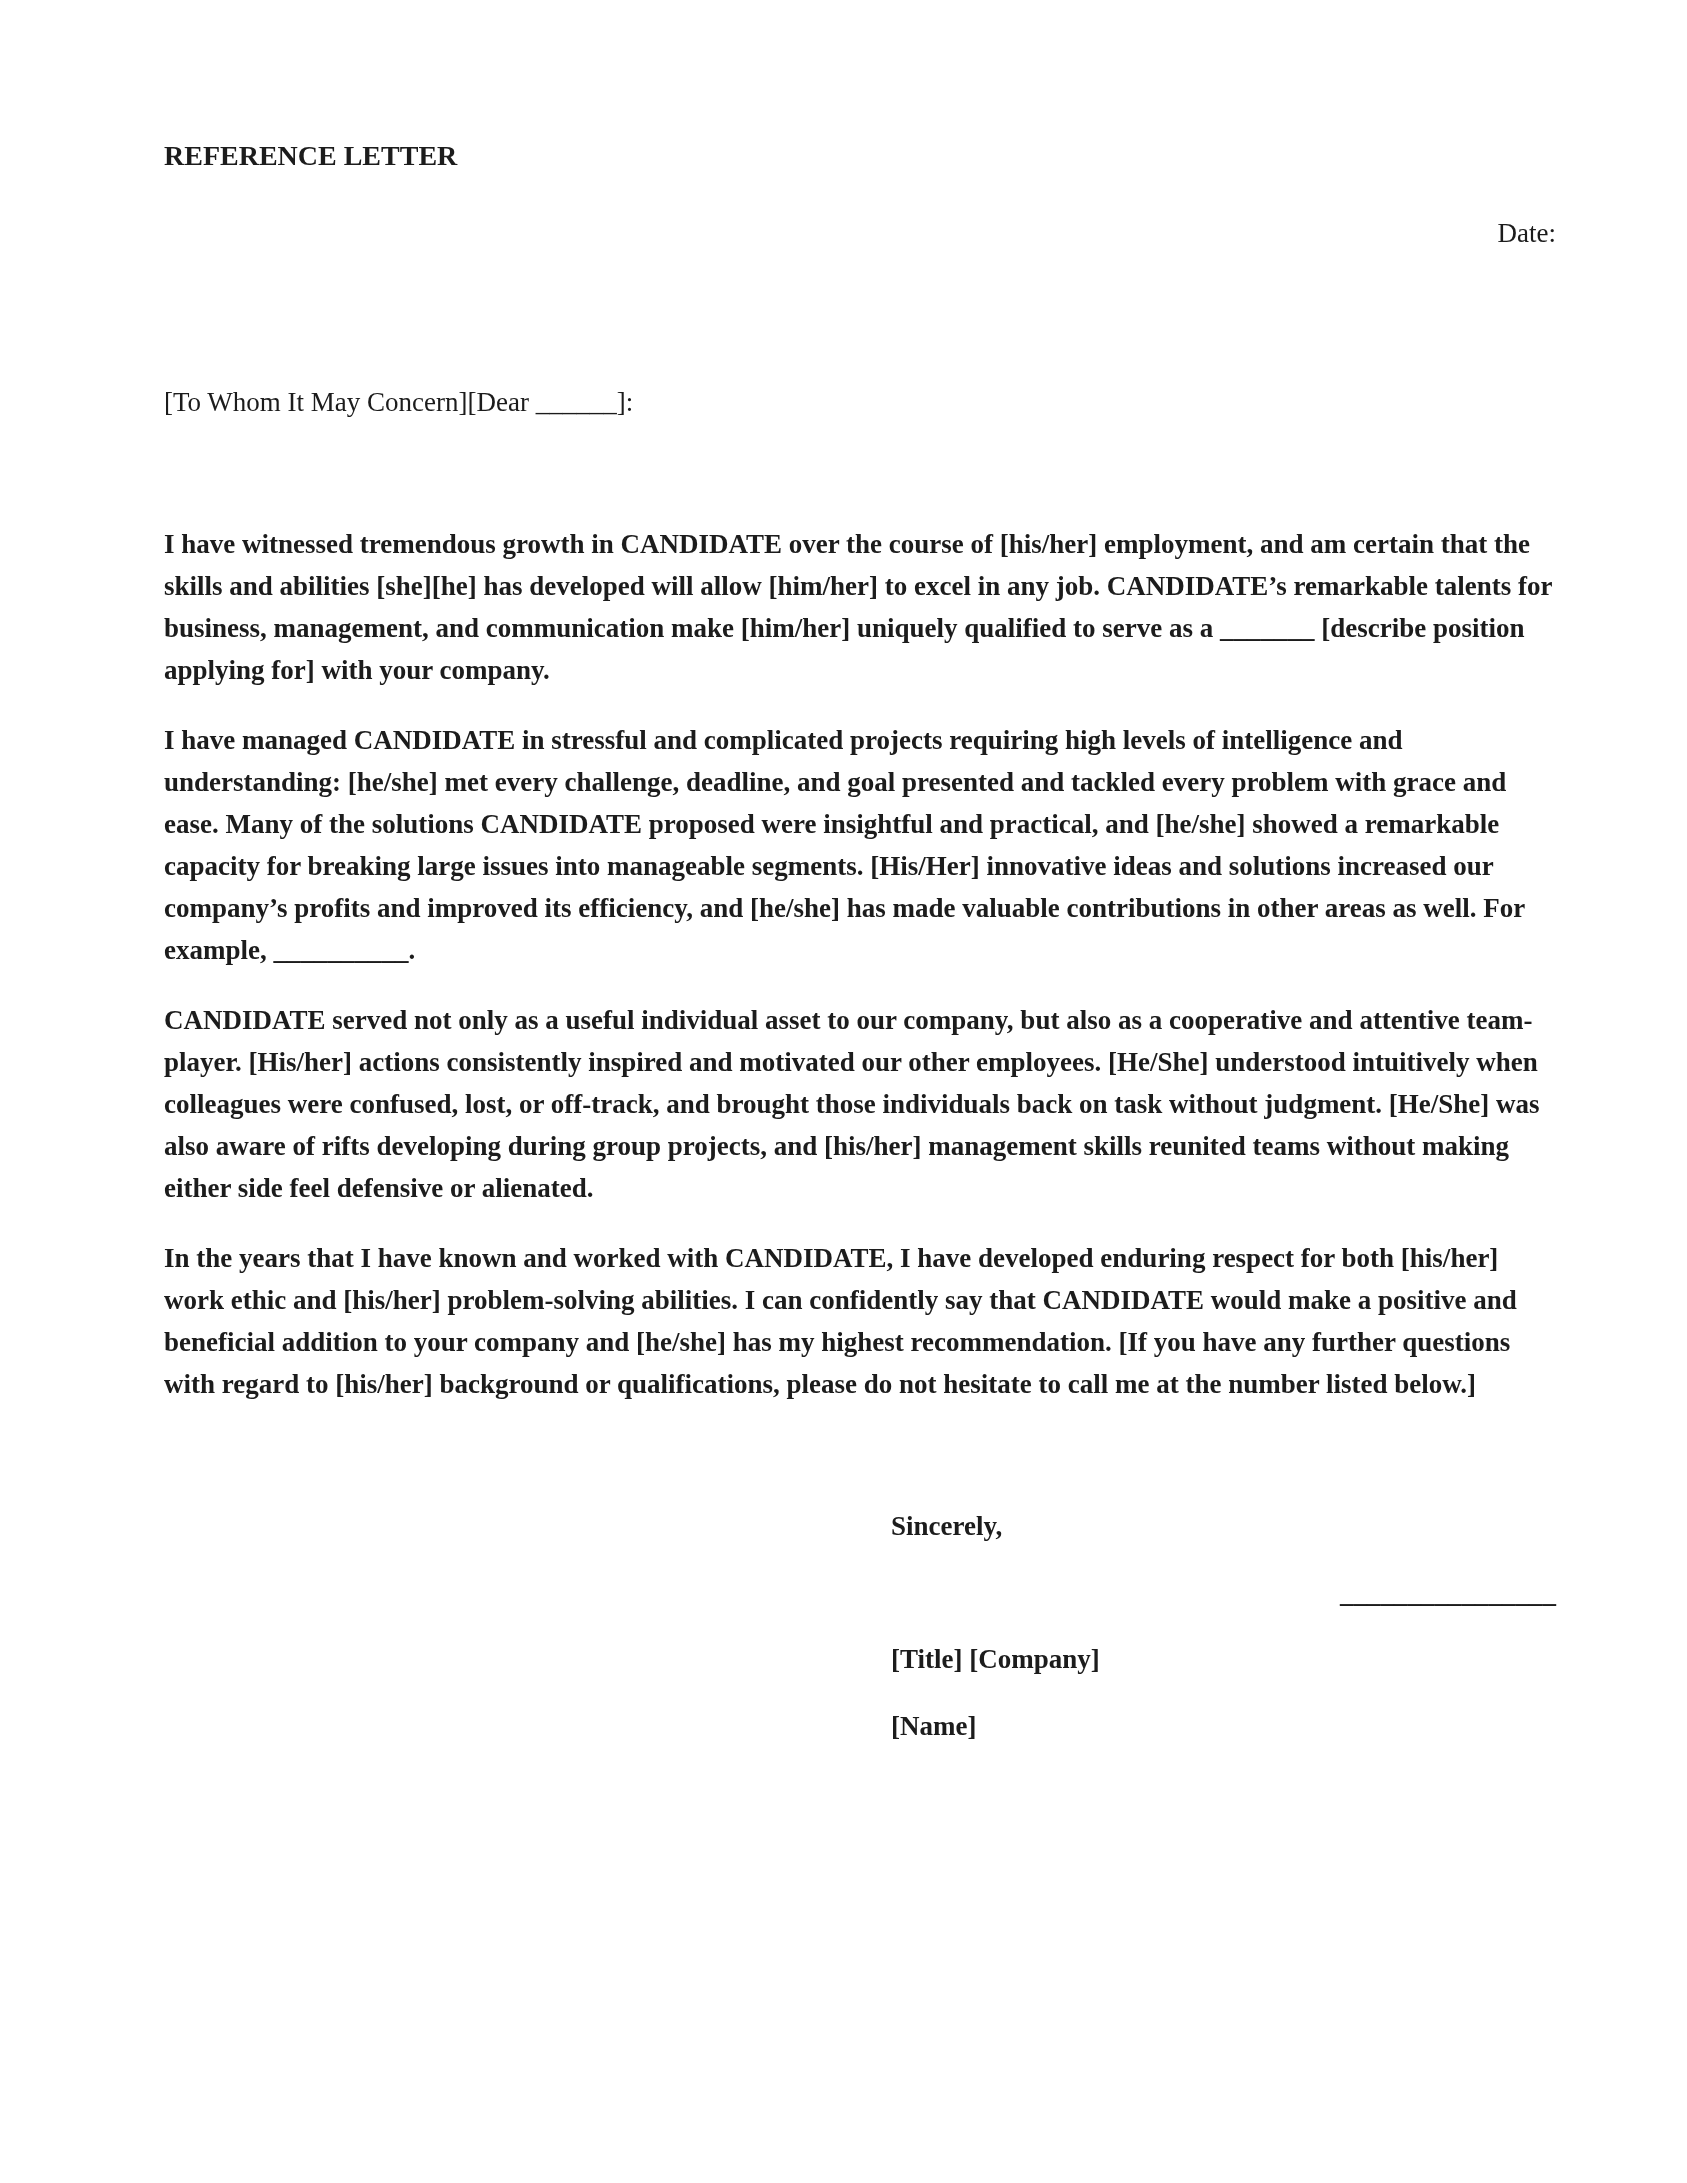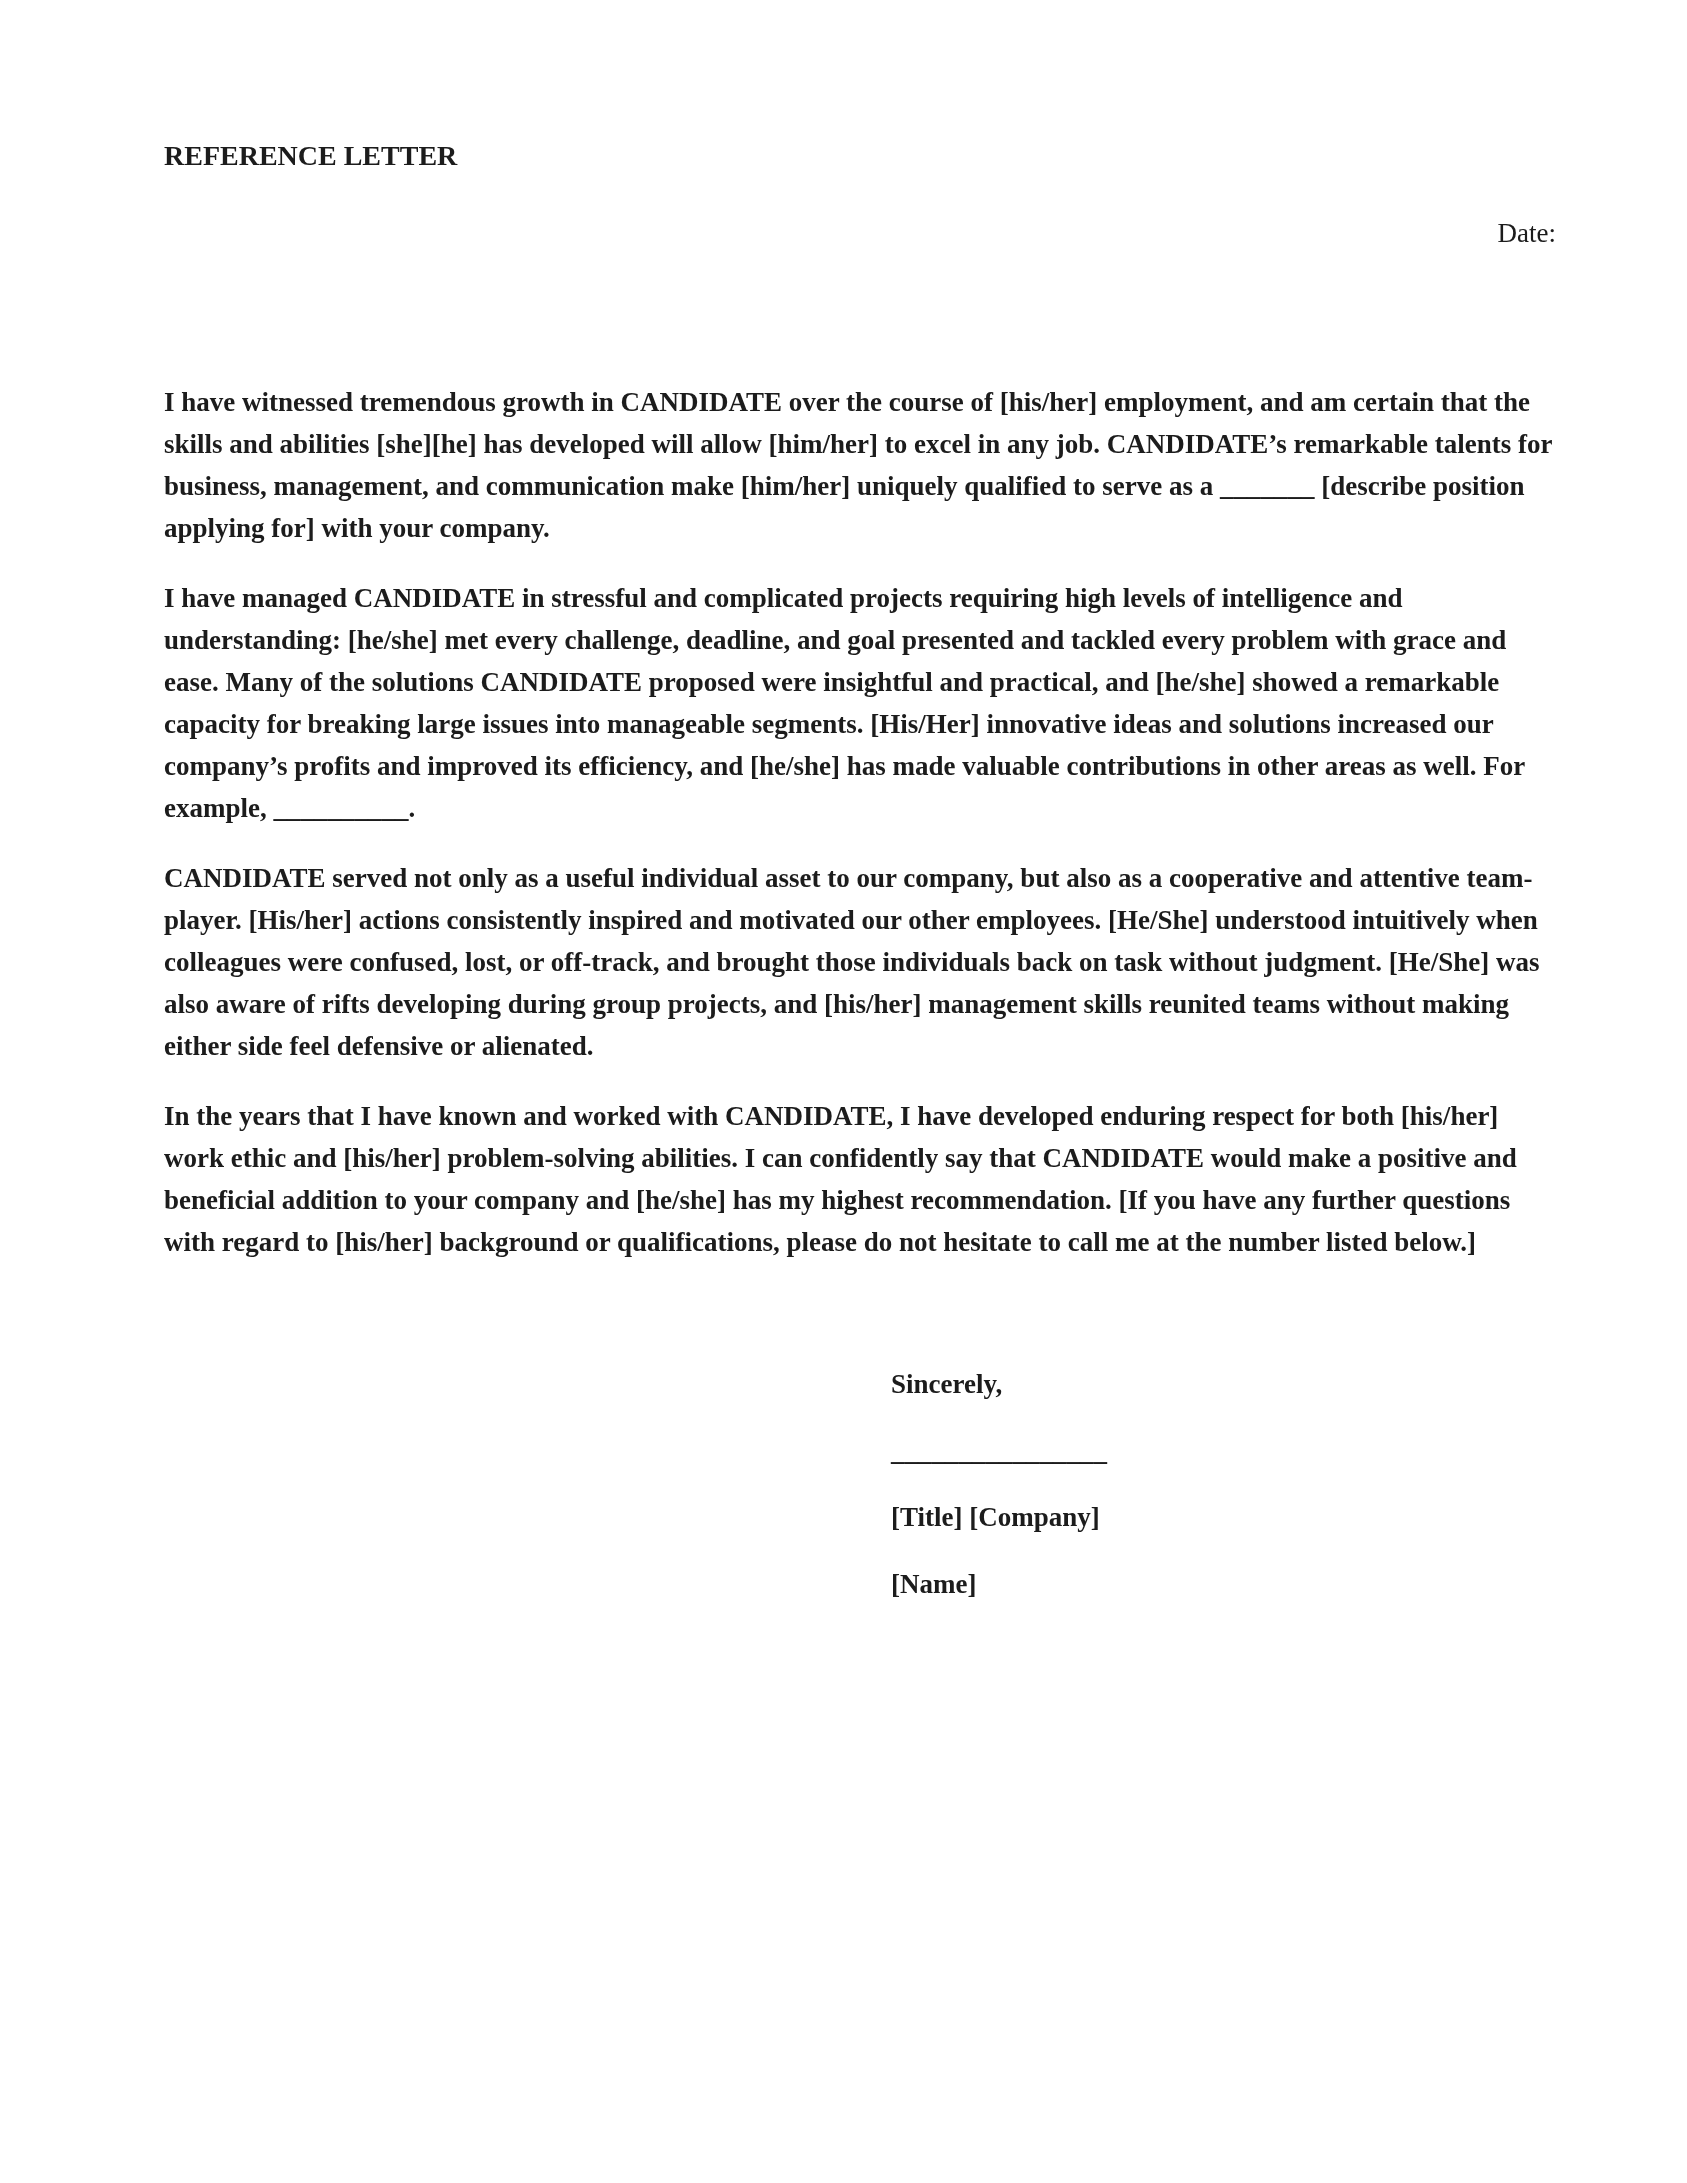--- a/index.html
+++ b/index.html
@@ -40,31 +40,33 @@
     margin-left: 727px;
     margin-top: 100px;
     font-weight: bold;
   }
   .closing-block p {
     margin: 0 0 24.5px 0;
   }
   .signature-line {
     letter-spacing: 0;
     white-space: nowrap;
+    text-align: right;
   }
 </style>
 </head>
 <body>
 
 <div class="page">
 
   <h1 class="doc-title">REFERENCE LETTER</h1>
 
   <p class="date-line">Date:</p>
 
+  <p class="salutation">[To Whom It May Concern][Dear ______]:</p>
 
   <p class="body-para">I have witnessed tremendous growth in CANDIDATE over the course of [his/her] employment, and am certain that the skills and abilities [she][he] has developed will allow [him/her] to excel in any job. CANDIDATE’s remarkable talents for business, management, and communication make [him/her] uniquely qualified to serve as a _______ [describe position applying for] with your company.</p>
 
   <p class="body-para">I have managed CANDIDATE in stressful and complicated projects requiring high levels of intelligence and understanding: [he/she] met every challenge, deadline, and goal presented and tackled every problem with grace and ease. Many of the solutions CANDIDATE proposed were insightful and practical, and [he/she] showed a remarkable capacity for breaking large issues into manageable segments. [His/Her] innovative ideas and solutions increased our company’s profits and improved its efficiency, and [he/she] has made valuable contributions in other areas as well. For example, __________.</p>
 
   <p class="body-para">CANDIDATE served not only as a useful individual asset to our company, but also as a cooperative and attentive team-player. [His/her] actions consistently inspired and motivated our other employees. [He/She] understood intuitively when colleagues were confused, lost, or off-track, and brought those individuals back on task without judgment. [He/She] was also aware of rifts developing during group projects, and [his/her] management skills reunited teams without making either side feel defensive or alienated.</p>
 
   <p class="body-para">In the years that I have known and worked with CANDIDATE, I have developed enduring respect for both [his/her] work ethic and [his/her] problem-solving abilities. I can confidently say that CANDIDATE would make a positive and beneficial addition to your company and [he/she] has my highest recommendation. [If you have any further questions with regard to [his/her] background or qualifications, please do not hesitate to call me at the number listed below.]</p>
 
   <div class="closing-block">

